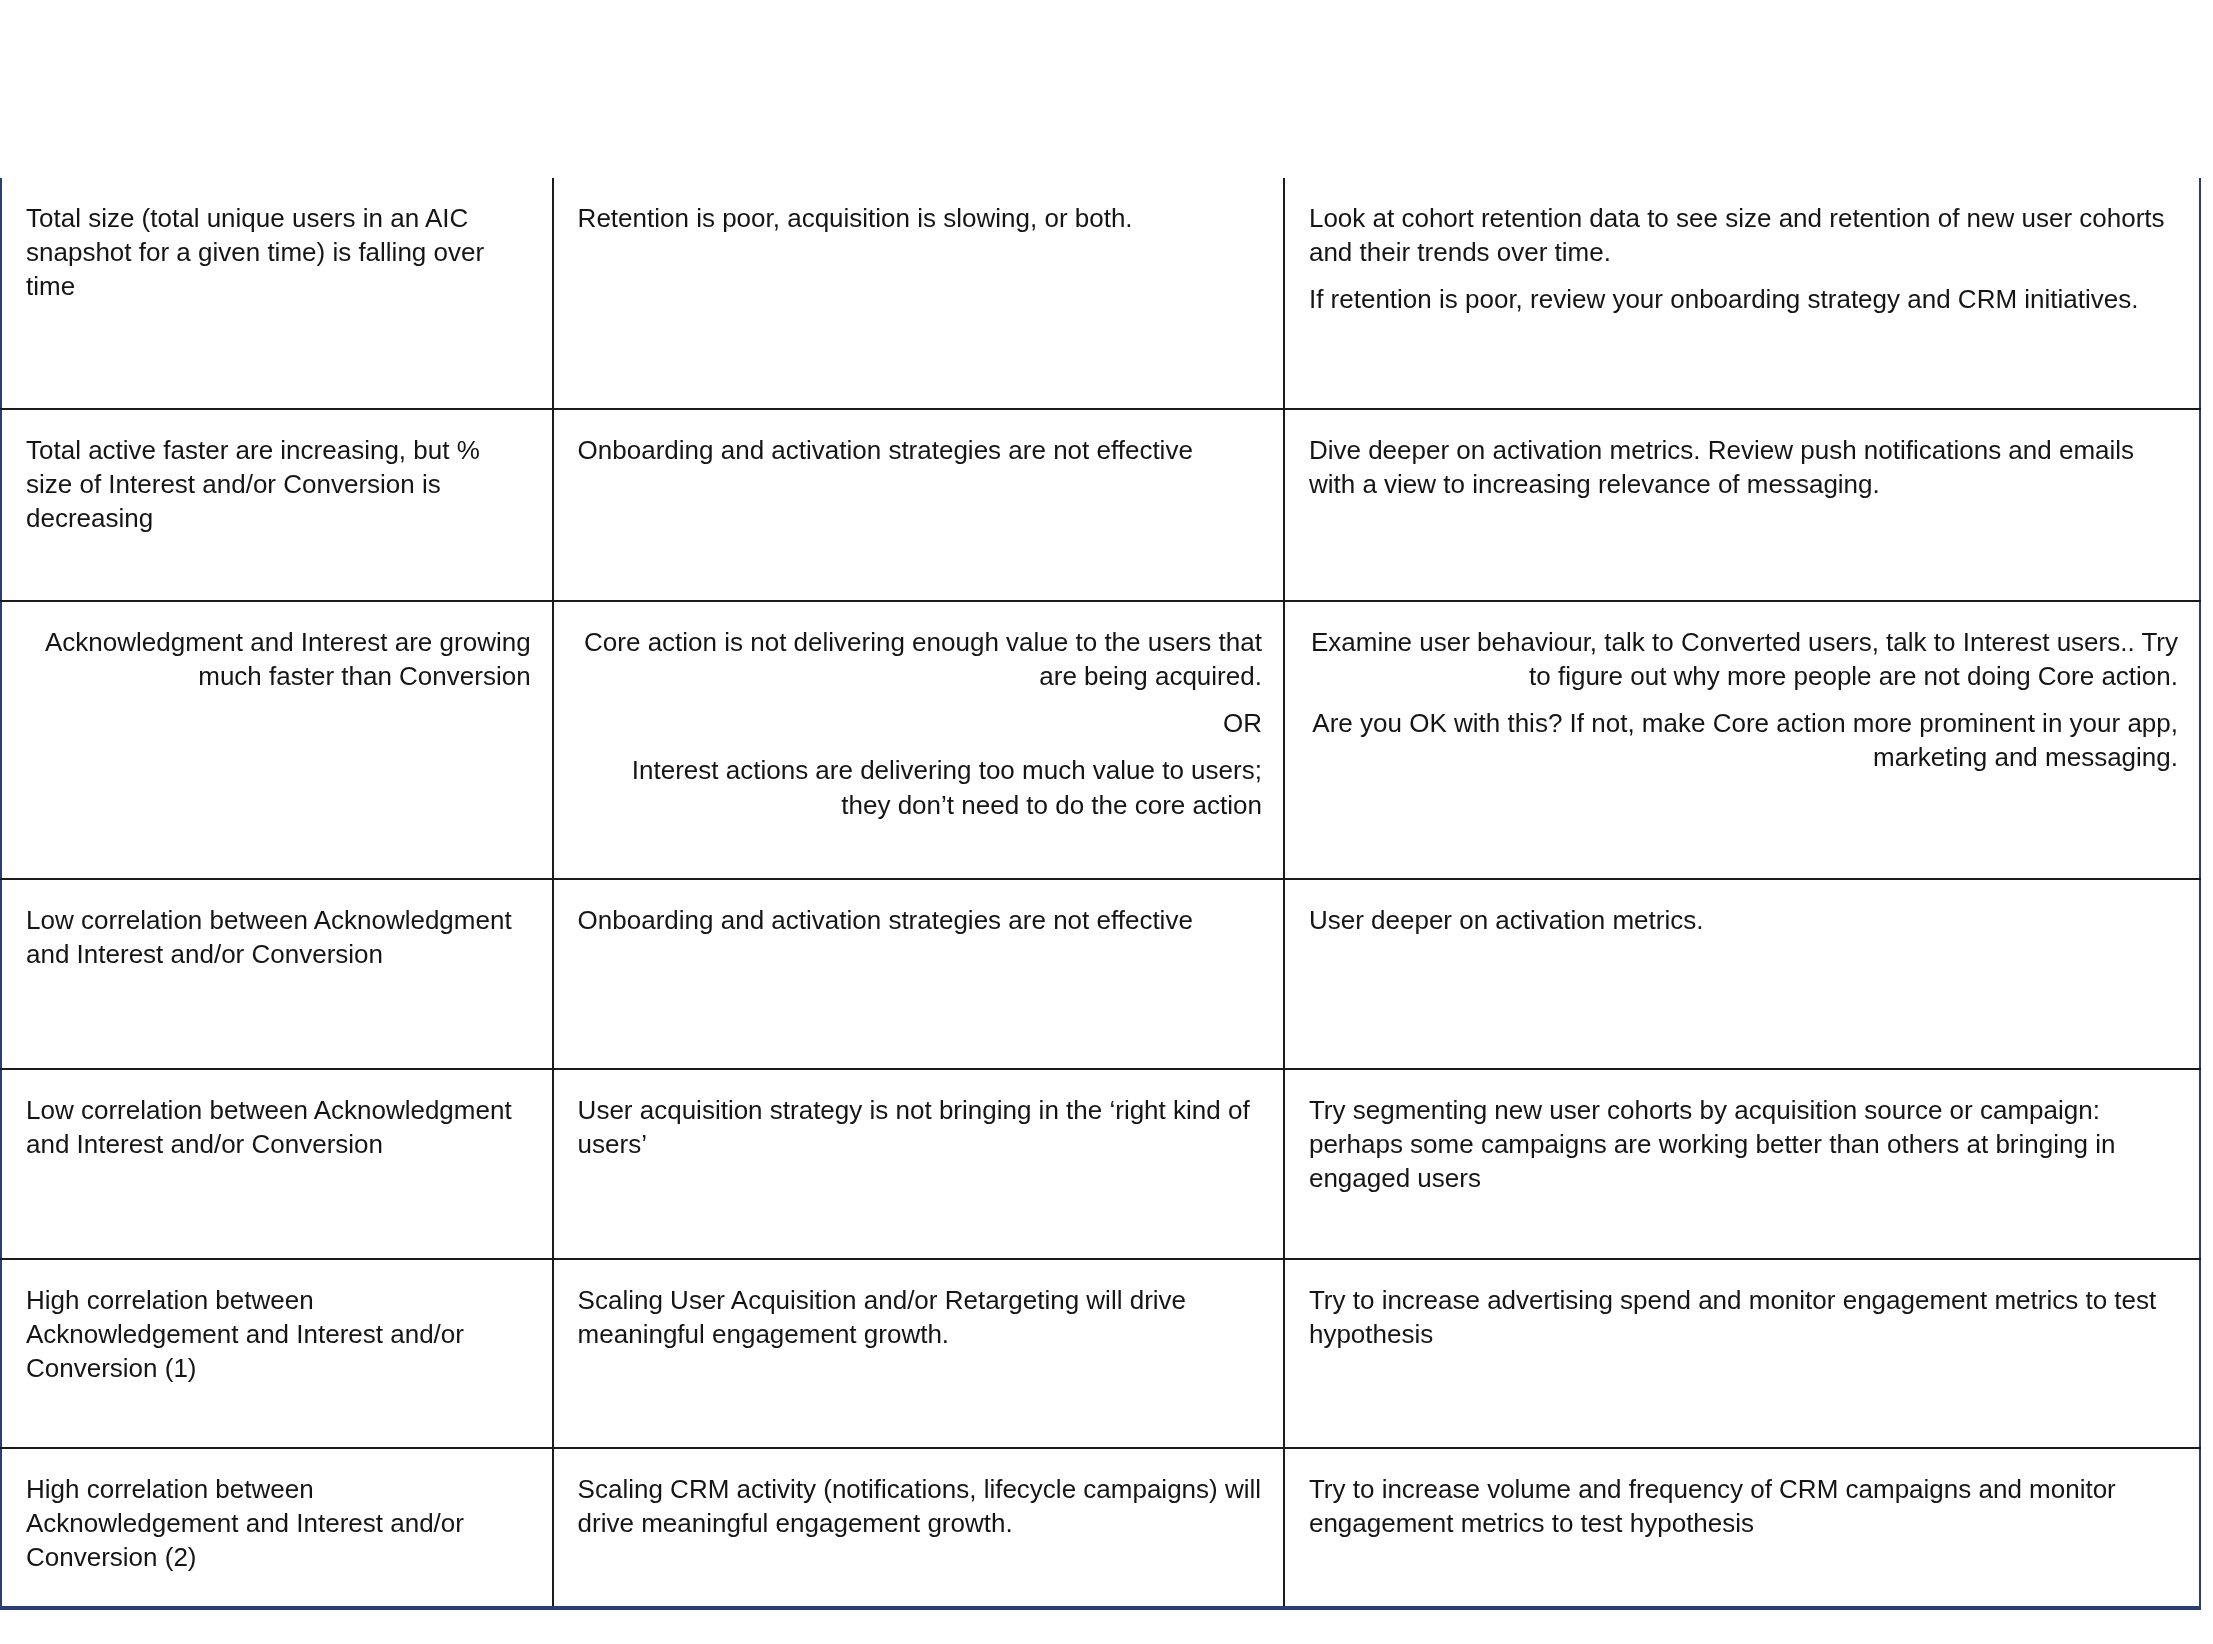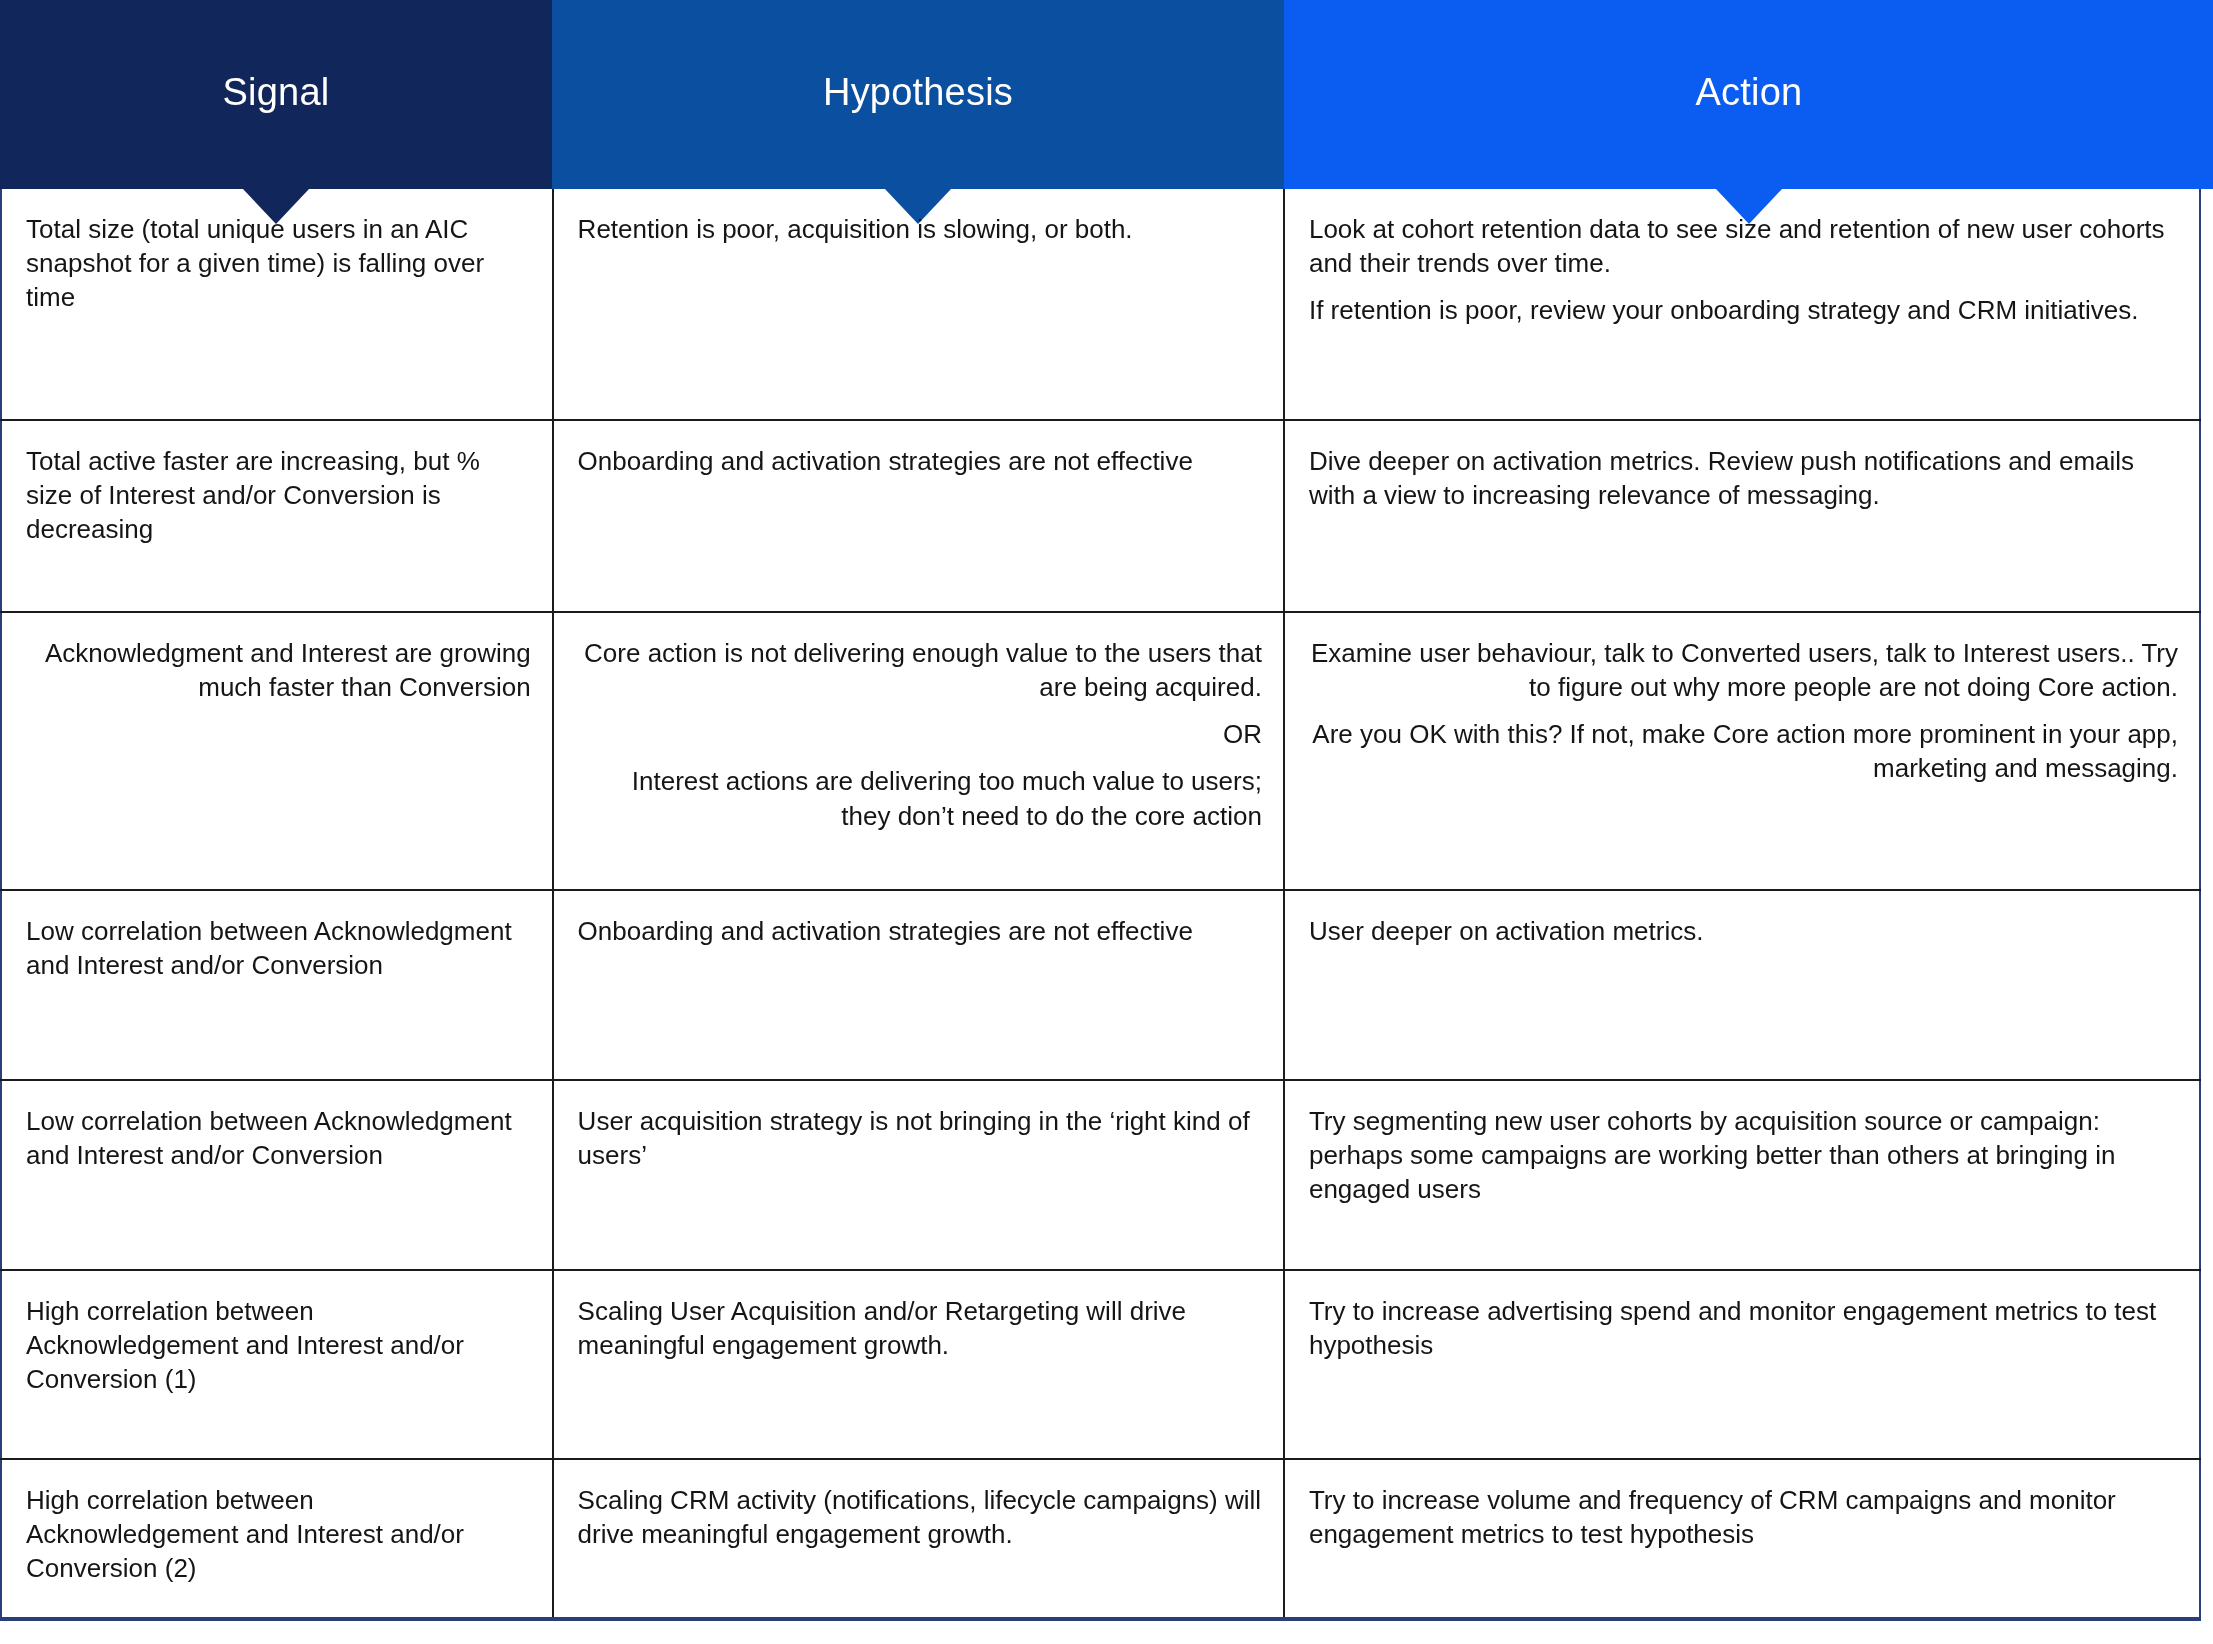--- a/index.html
+++ b/index.html
@@ -63,21 +63,21 @@
   .head-3 { width: 930px; background: #0b5cf0; }
 
   .head-1 .pointer { border-top: 35px solid #11275c; }
   .head-2 .pointer { border-top: 35px solid #0a4fa0; }
   .head-3 .pointer { border-top: 35px solid #0b5cf0; }
 
   
   .grid {
     position: absolute;
     left: 0;
-    top: 189px;
+    top: 178px;
     width: 2201px;
     border-collapse: collapse;
     border-left: 2.6px solid #2a3f7a;
     border-right: 2.6px solid #2a3f7a;
     border-bottom: 4.3px solid #2a3f7a;
   }
 
   .grid tr { }
 
   .grid td {
@@ -107,38 +107,20 @@
   .r4 td { height: 190px; }
   .r5 td { height: 190px; }
   .r6 td { height: 189px; }
   .r7 td { height: 160px; }
 </style>
 </head>
 <body>
 
 <div id="page">
 
-  <div class="header-band">
-
-    <div class="head-cell head-1">
-      <span class="head-label">Signal</span>
-      <span class="pointer"></span>
-    </div>
-
-    <div class="head-cell head-2">
-      <span class="head-label">Hypothesis</span>
-      <span class="pointer"></span>
-    </div>
-
-    <div class="head-cell head-3">
-      <span class="head-label">Action</span>
-      <span class="pointer"></span>
-    </div>
-
-  </div>
 
   <table class="grid">
     <tbody>
 
       <tr class="r1">
         <td class="col-signal">
           <div class="para">Total size (total unique users in an AIC snapshot for a given time) is falling over time</div>
         </td>
         <td class="col-hypothesis">
           <div class="para">Retention is poor, acquisition is slowing, or both.</div>

